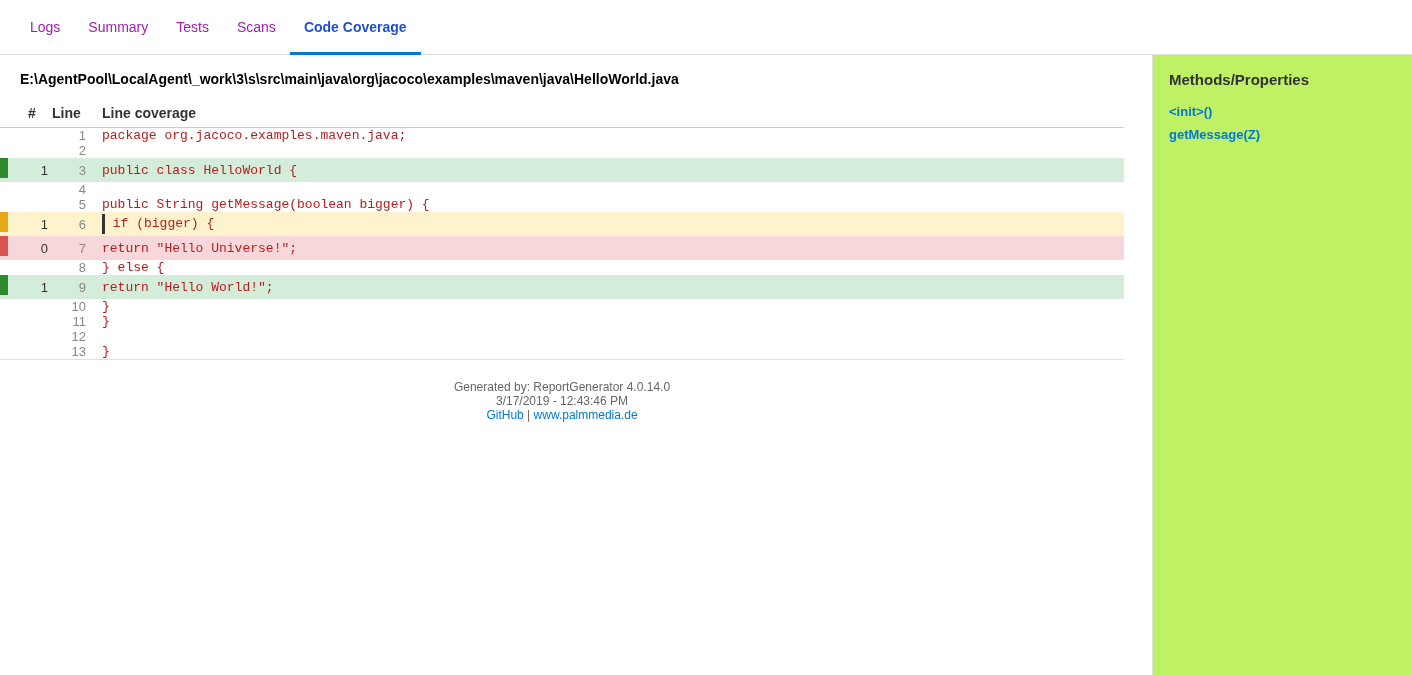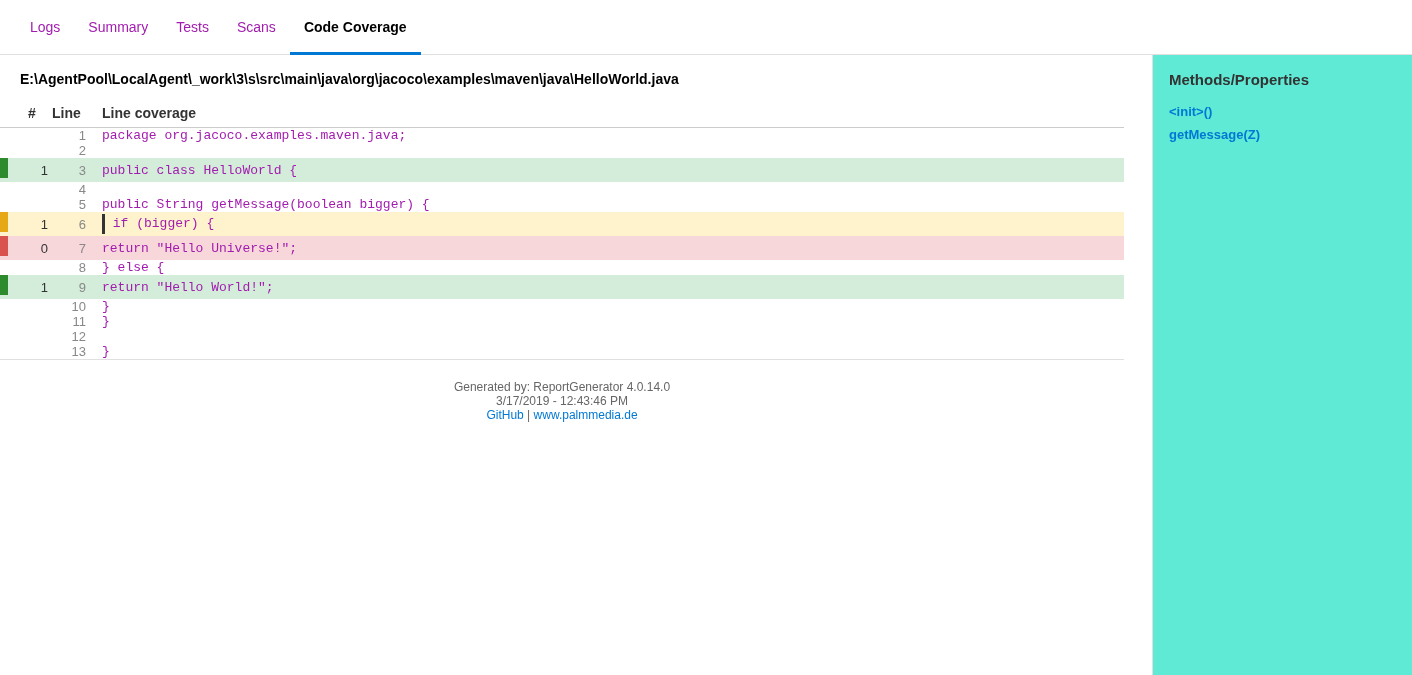--- a/index.html
+++ b/index.html
@@ -18,21 +18,21 @@
       height: 55px;
       display: flex;
       align-items: center;
       cursor: pointer;
       color: #a21caf;
       font-size: 14px;
       text-decoration: none;
       position: relative;
     }
     .nav-item.active {
-      color: #000000;
+      color: #1d4ed8;
       font-weight: 600;
     }
     .nav-item.active::after {
       content: '';
       position: absolute;
       bottom: 0;
       left: 0;
       right: 0;
       height: 3px;
       background: #0078d4;
@@ -111,42 +111,42 @@
       text-align: right;
       color: #888;
       font-family: 'Segoe UI', Arial, sans-serif;
       font-size: 13px;
       padding-right: 16px !important;
     }
 
     .code-cell {
       font-family: 'Courier New', monospace;
       font-size: 13px;
-      color: #a21caf;
+      color: #b91c1c;
     }
 
     
     .highlight-green { background: #d4edda; }
     .highlight-yellow { background: #fff3cd; }
     .highlight-red { background: #f8d7da; }
 
     
     .current-line-marker {
       display: inline-block;
       width: 3px;
       height: 20px;
       background: #333;
       vertical-align: middle;
     }
 
     
     .sidebar {
       width: 260px;
       border-left: 1px solid #e0e0e0;
-      background: #5eead4;
+      background: #bef264;
       padding: 16px;
     }
     .sidebar-title {
       font-weight: 700;
       font-size: 15px;
       color: #333;
       margin-bottom: 16px;
     }
     .sidebar-link {
       display: block;

